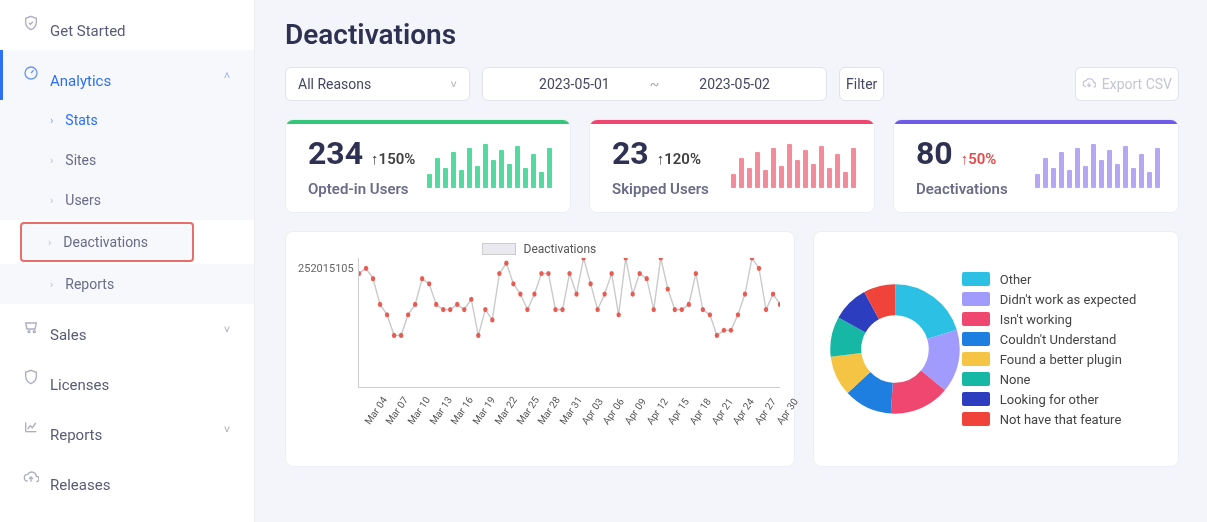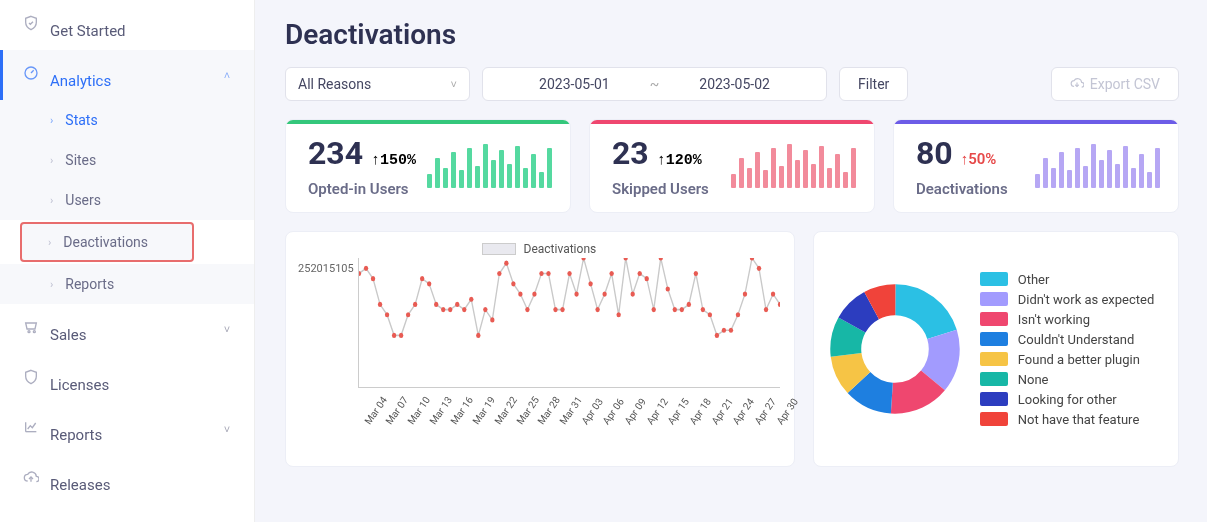--- a/index.html
+++ b/index.html
@@ -19,33 +19,33 @@
   .sub-item.blue .caret { color: #7aa6fb; }
   .sub-highlight { border: 2px solid #e86d6d; border-radius: 4px; margin: 2px 60px 2px 20px; padding-left: 26px; }
   
   .main { flex: 1; padding: 18px 28px 24px 30px; overflow: hidden; }
   h1.title { font-size: 28px; font-weight: 600; color: #2e3152; margin-bottom: 16px; }
   .controls { display: flex; gap: 12px; margin-bottom: 18px; }
   .sel, .dater, .btn { background: #fff; border: 1px solid #e1e2eb; border-radius: 6px; height: 34px; display: flex; align-items: center; font-size: 14px; color: #454762; }
   .sel { width: 185px; padding: 0 12px; justify-content: space-between; cursor: pointer; }
   .dater { width: 345px; padding: 0 20px; justify-content: center; gap: 40px; cursor: pointer; }
   .dater .tilde { color: #aaa; }
-  .btn { padding: 0 18px; cursor: pointer; justify-content: center; }
+  .btn { padding: 0 6px; cursor: pointer; justify-content: center; }
   .btn.disabled { color: #c3c5d4; cursor: not-allowed; margin-left: auto; }
   .btn.disabled .ico { margin-right: 6px; }
   
   .cards { display: flex; gap: 18px; margin-bottom: 18px; }
   .card { flex: 1; background: #fff; border: 1px solid #eceef6; border-radius: 8px; padding: 14px 18px 14px 22px; position: relative; overflow: hidden; display: flex; align-items: center; }
   .card::before { content: ""; position: absolute; left: 0; right: 0; top: 0; height: 4px; }
   .card.green::before { background: #34c77b; }
   .card.red::before   { background: #ef476f; }
   .card.purple::before{ background: #6c5ce7; }
   .card .num { font-size: 32px; font-weight: 700; color: #2e3152; }
   .card .delta { font-size: 15px; font-weight: 600; margin-left: 8px; }
-  .card.green .delta, .card.red .delta { color: #000000; font-family: Liberation Mono, monospace; }
+  .card.green .delta, .card.red .delta { color: #404040; }
   .card.purple .delta { color: #e64848; }
   .card .cap { font-size: 15px; font-weight: 600; color: #6a6c88; margin-top: 8px; }
   .card .left { display: flex; flex-direction: column; justify-content: space-between; }
   .card .row1 { display: flex; align-items: baseline; }
   .spark { margin-left: auto; display: flex; align-items: flex-end; gap: 3px; height: 44px; }
   .spark span { width: 5px; border-radius: 1px; }
   .card.green .spark span { background: #55d9a0; }
   .card.red   .spark span { background: #f28b9b; }
   .card.purple .spark span { background: #b6a7f4; }
   
@@ -55,21 +55,21 @@
   .legend-mini { display: flex; justify-content: center; align-items: center; gap: 8px; font-size: 12px; color: #555; margin-bottom: 2px; }
   .legend-mini .sw { width: 34px; height: 12px; background: #e9e9ef; border: 1px solid #ccc; }
   .chart-body { flex:1; display:flex; }
   .yaxis { display:flex; flex-direction:row; justify-content:space-between; font-size:11px; color:#666; padding:4px 4px 0 0; text-align:right; height:130px; }
   .plot-wrap { flex:1; display:flex; flex-direction:column; }
   .plot { border-left:1px solid #ccc; border-bottom:1px solid #ccc; height:130px; position:relative; }
   .plot svg { position:absolute; inset:0; width:100%; height:100%; }
   .xaxis { display:flex; justify-content:space-between; font-size:10px; color:#555; padding:4px 0 0 0; }
   .xaxis span { transform: rotate(-55deg); transform-origin: top right; white-space:nowrap; width:10px; text-align:right; position:relative; top:20px; }
   
-  .pie-panel { flex: 1; display: flex; align-items: center; padding: 10px 16px; gap: 20px; }
+  .pie-panel { flex: 1; display: flex; align-items: center; padding: 10px 16px; gap: 2px; }
   .donut { width: 130px; height: 130px; flex-shrink: 0; }
   .legend { display:flex; flex-direction:column; gap:5px; font-size:13px; color:#444; }
   .legend .row { display:flex; align-items:center; gap:10px; }
   .legend .box { width: 28px; height: 14px; border-radius: 2px; }
 </style>
 </head>
 <body>
 
 <div class="sidebar">
   <div class="nav-item">

